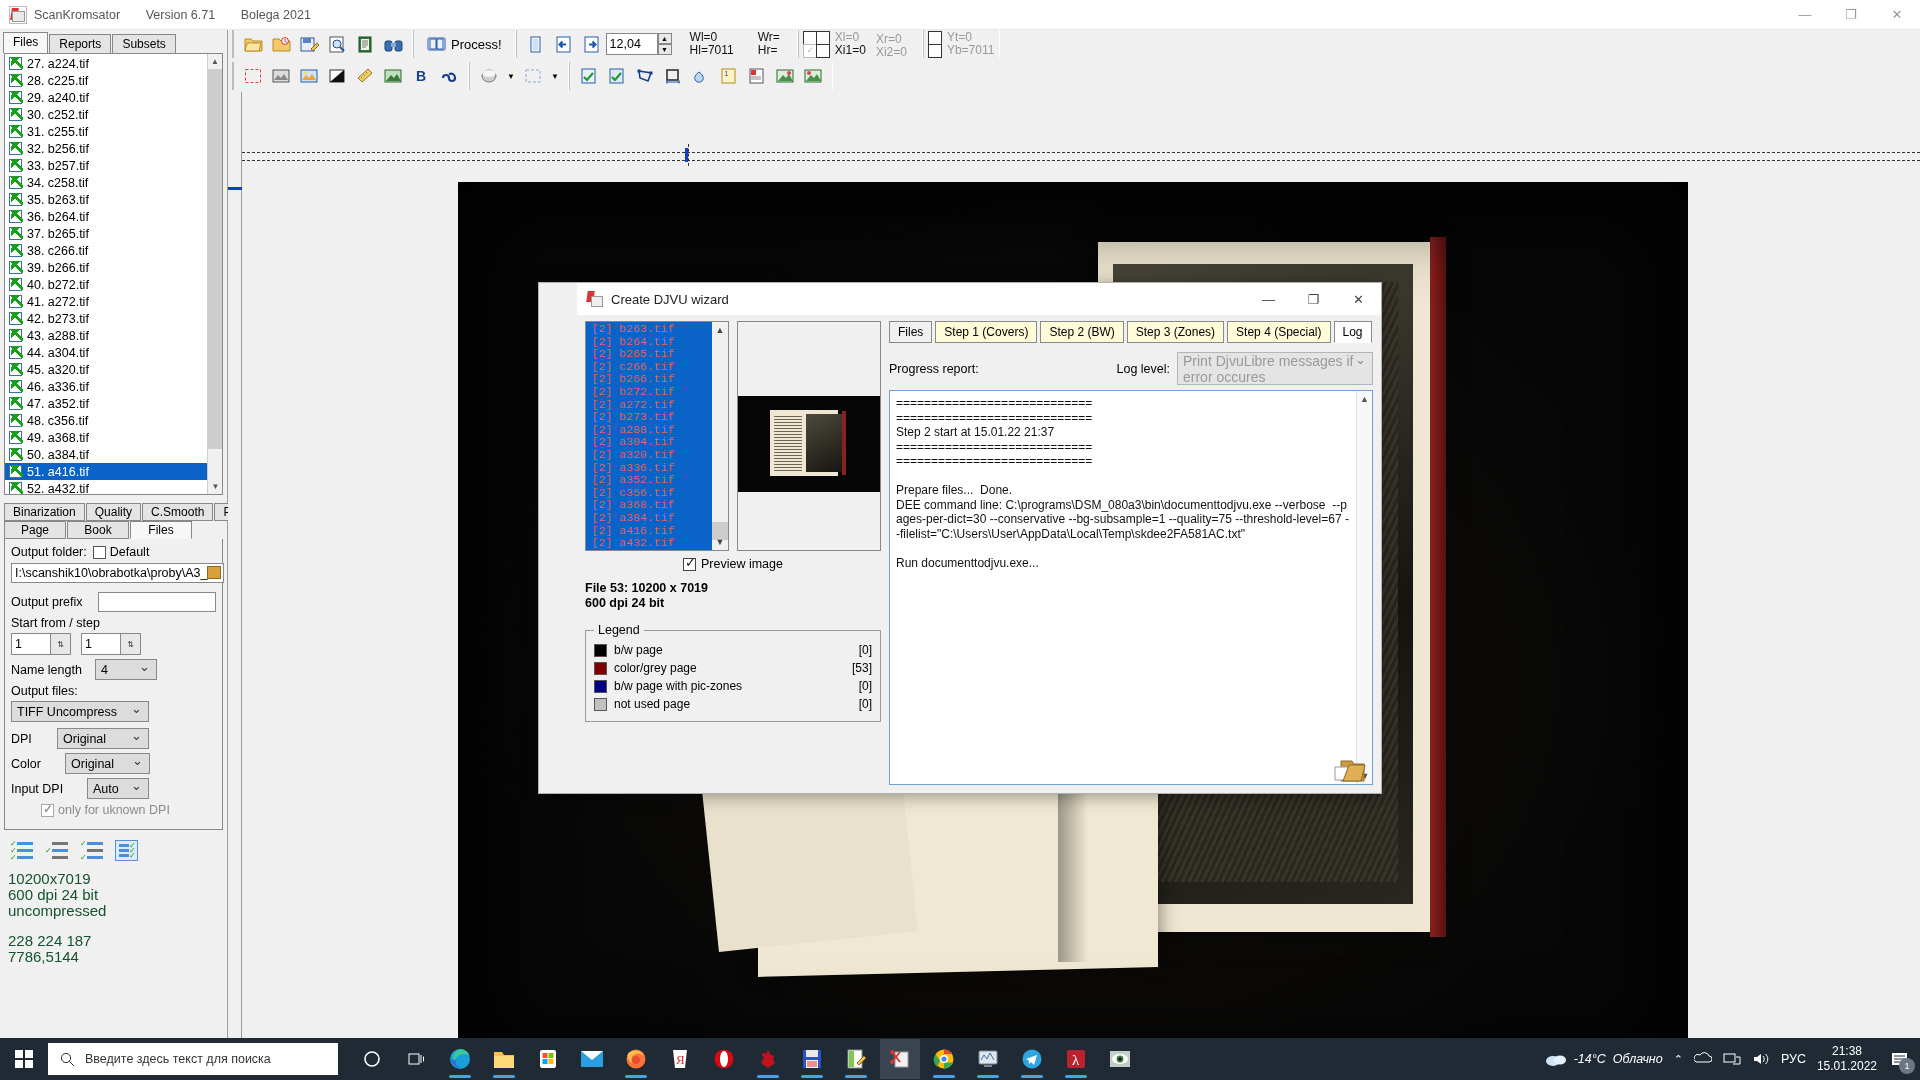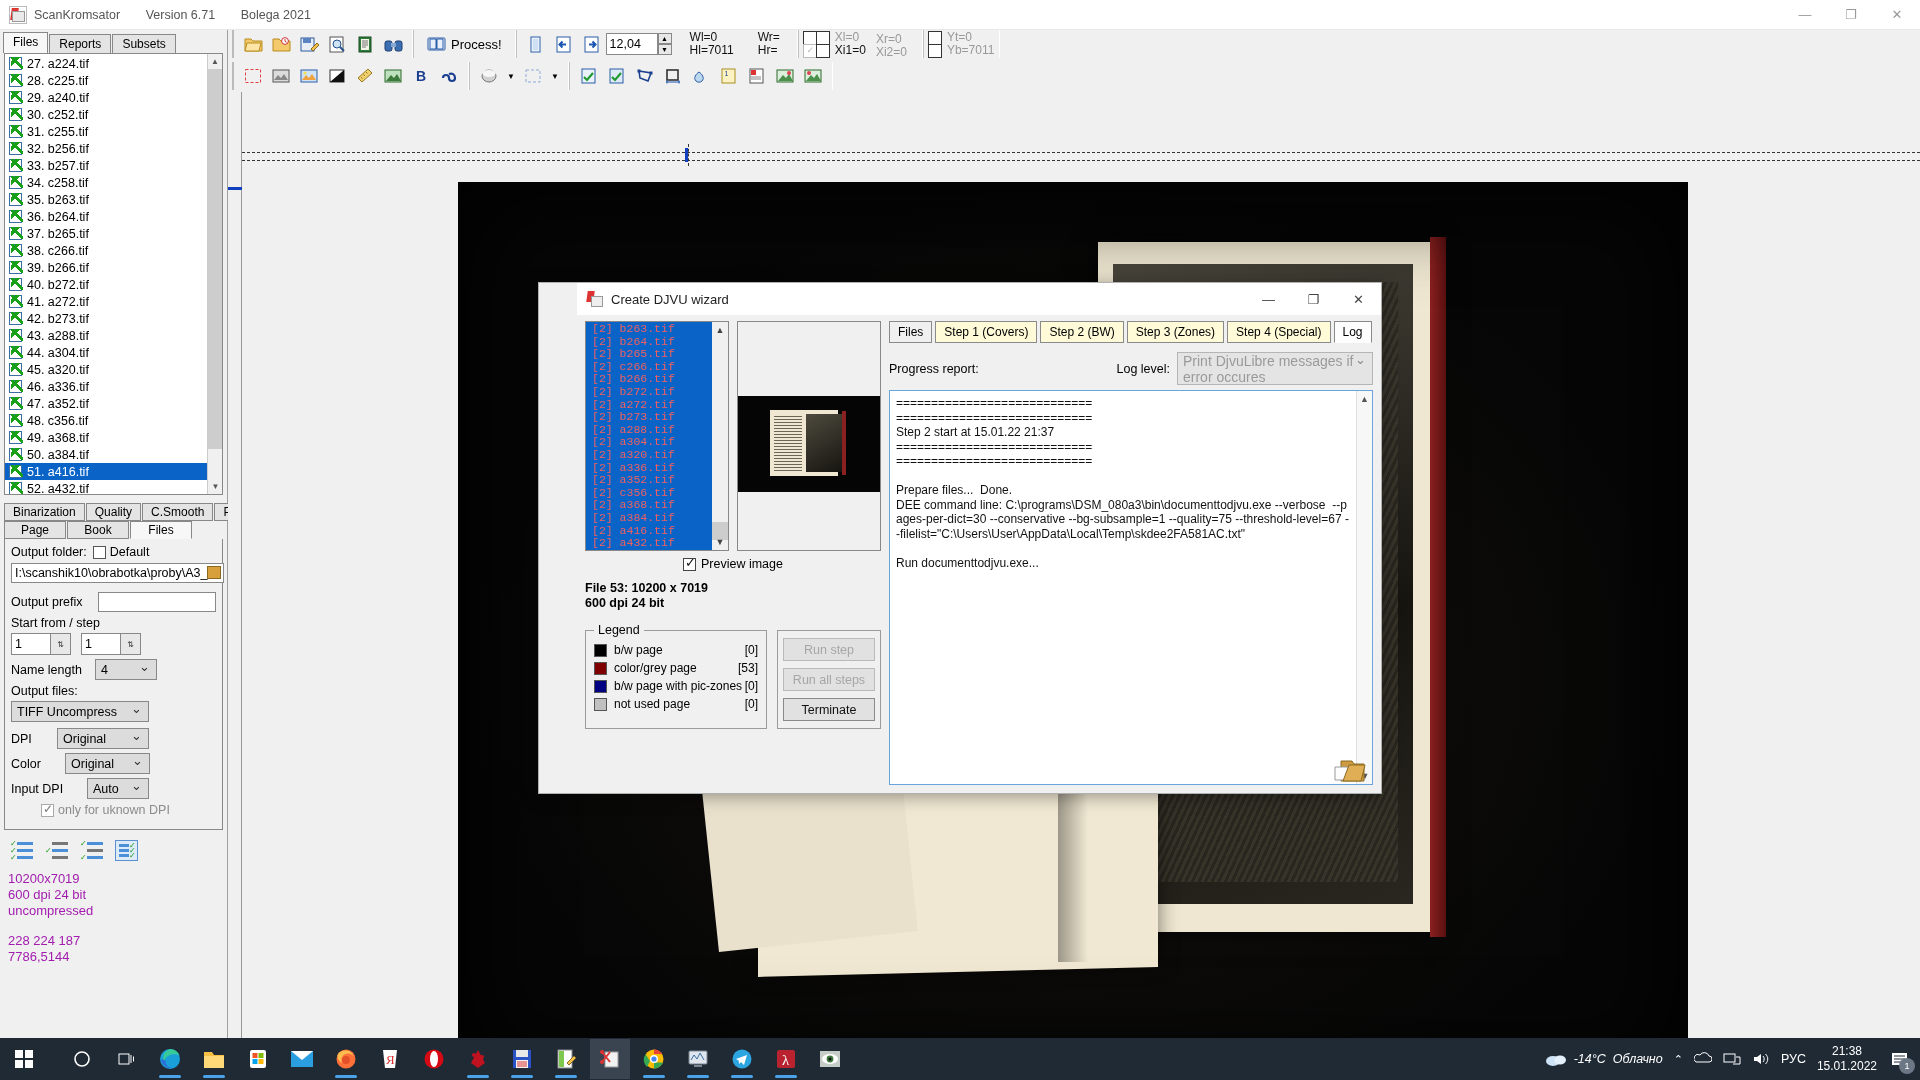--- a/index.html
+++ b/index.html
@@ -109,21 +109,21 @@
     padding-left:5px; font-size:12.5px; position:relative;
   }
   .sel2:after{ content:"⌄"; position:absolute; right:6px; top:-1px; color:#333; font-size:13px;}
   .statusicons { display:flex; gap:12px; padding:10px 0 4px 10px; }
   .sic { width:23px;height:21px; display:flex; flex-direction:column; justify-content:space-around; }
   .sic.boxed { border:1px solid #5b8fd0; background:#ddeaf8; padding:2px; }
   .sline { display:flex; align-items:center; height:5px; }
   .sline i { width:6px; color:#1a9a1a; font-size:8px; font-style:normal; line-height:5px;}
   .sline u { flex:1; height:3px; background:#4a8fd8; margin-left:1px; text-decoration:none;}
   .sline u.g { background:#777; }
-  .statustext { padding:6px 0 0 8px; font-size:13px; line-height:16px; color:#a21caf;}
+  .statustext { padding:6px 0 0 8px; font-size:15px; line-height:16px; color:#14532d;}
   
   .toolbars { background:#f0f0f0; }
   .trow { display:flex; height:32px; padding-left:4px; }
   .tgrp { display:flex; align-items:center; height:28px; padding:0 5px;
           border-left:1px solid #c0c0c0; border-right:1px solid #fff;}
   .tgrp:first-child { border-left:2px solid #bbb; }
   .tbtn { width:26px;height:26px; display:flex;align-items:center;justify-content:center;
           margin:0 1px; }
   .procbtn { display:flex; align-items:center; gap:5px; padding:0 8px; height:26px; font-size:13px;}
   .numfield { border:1px solid #888; background:#fff; height:22px; width:52px;
@@ -871,25 +871,20 @@
               <span class="lsw" style="background:#000080;"></span>
               <span>b/w page with pic-zones</span>
               <span class="lcount">[0]</span>
             </div>
             <div class="lrow">
               <span class="lsw" style="background:#c0c0c0;"></span>
               <span>not used page</span>
               <span class="lcount">[0]</span>
             </div>
           </fieldset>
-          <div class="btncol">
-            <div class="dbtn dis">Run step</div>
-            <div class="dbtn dis">Run all steps</div>
-            <div class="dbtn">Terminate</div>
-          </div>
         </div>
       </div>
 
       <div class="dlg-right">
         <div class="steptabs">
           <div class="stab plain">Files</div>
           <div class="stab">Step 1 (Covers)</div>
           <div class="stab">Step 2 (BW)</div>
           <div class="stab">Step 3 (Zones)</div>
           <div class="stab">Step 4 (Special)</div>
@@ -934,20 +929,27 @@
 </div>
 
 <div class="tbar">
   <div class="startbtn">
     <span class="winlogo">
         <i></i>
         <i></i>
         <i></i>
         <i></i>
       </span>
+  </div>
+  <div class="searchbox">
+    <svg width="15" height="15" viewBox="0 0 15 15">
+        <circle cx="6" cy="6" r="4.6" fill="none" stroke="#333"></circle>
+        <path d="M9.4 9.4L14 14" stroke="#333"></path>
+      </svg>
+    <span>Введите здесь текст для поиска</span>
   </div>
   <div class="tbicons">
     <div class="tbi">
         <svg width="20" height="20" viewBox="0 0 20 20">
           <circle cx="10" cy="10" r="7" fill="none" stroke="#fff" stroke-width="1.6"></circle>
         </svg>
       </div>
     <div class="tbi">
         <svg width="20" height="20" viewBox="0 0 20 20">
           <rect x="3" y="5" width="10" height="10" fill="none" stroke="#fff"></rect>

